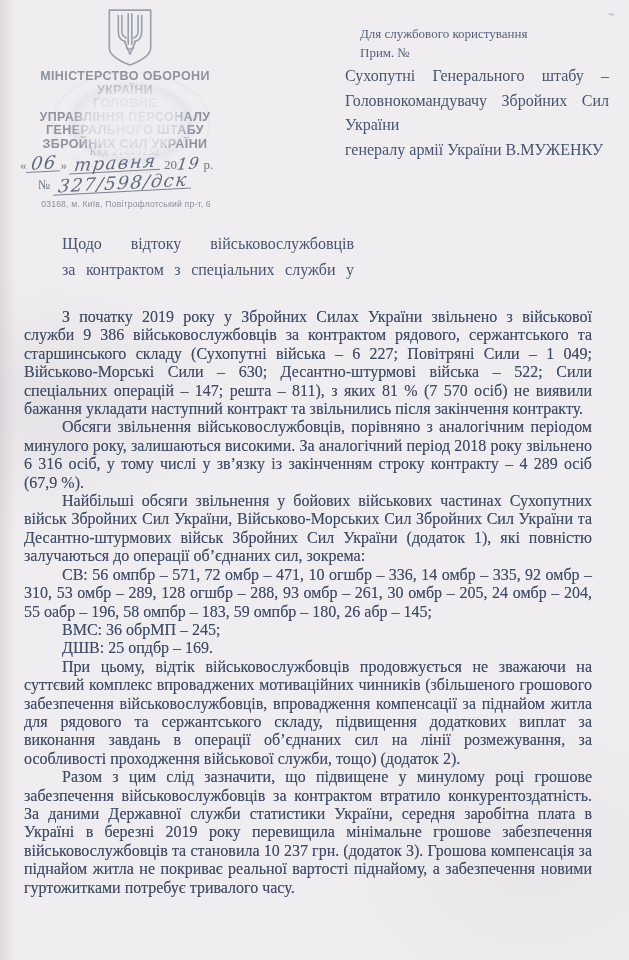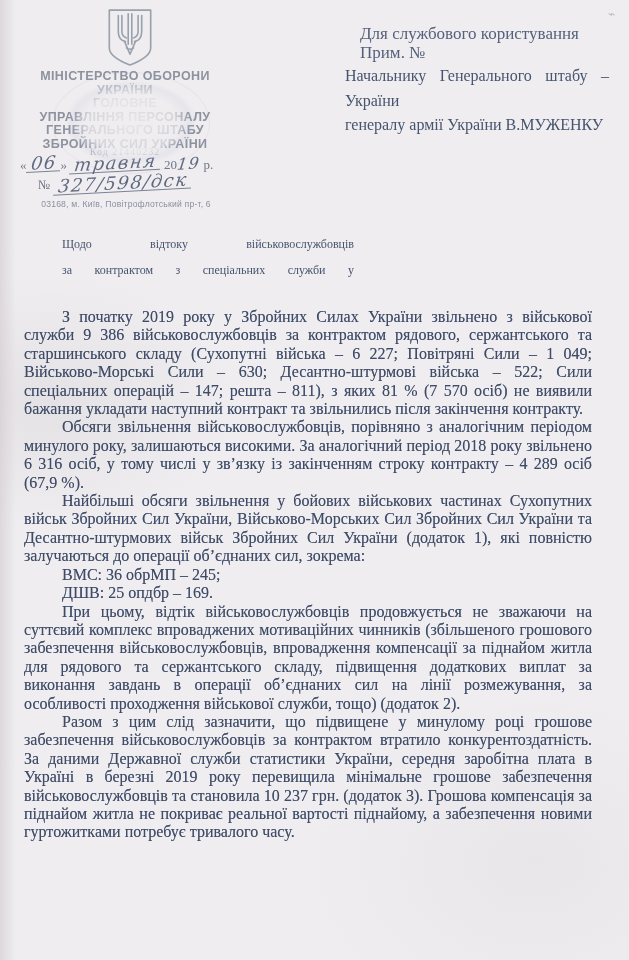--- a/index.html
+++ b/index.html
@@ -31,25 +31,25 @@
   .num-row{left:38px;top:176px;width:200px;}
   .hand{font-family:"DejaVu Serif", serif;font-style:italic;color:#5f6980;
     display:inline-block;transform:rotate(-3deg) skewX(-10deg);
     font-size:18px;letter-spacing:1.5px;line-height:14px;}
   .hand.small{font-size:16px;}
   .u{border-bottom:1.4px solid #7a8296;padding:0 4px 1px 4px;}
   .addr-line{left:12px;top:199px;width:228px;text-align:center;
     font-family:"Liberation Sans",sans-serif;font-weight:normal;
     font-size:8.6px;color:#8b90a0;letter-spacing:.2px;}
   
-  .classif{left:360px;top:24px;width:250px;font-size:17px;line-height:19px;color:#55617c;}
+  .classif{left:360px;top:24px;width:250px;font-size:13px;line-height:19px;color:#55617c;}
   .addressee{left:345px;top:64px;width:264px;font-size:16px;line-height:24.5px;color:#46546f;}
   .addressee .j{text-align:justify;text-align-last:justify;}
   
-  .subject{left:62px;top:231px;width:292px;font-size:12px;line-height:26px;color:#46546f;}
+  .subject{left:62px;top:231px;width:292px;font-size:16px;line-height:26px;color:#46546f;}
   .subject .j{text-align:justify;text-align-last:justify;}
   
   .body-text{left:24px;top:308px;width:568px;font-size:16px;line-height:18.4px;
     color:#3e4c68;text-align:justify;text-shadow:0 0 .5px rgba(62,76,104,.55);}
   .body-text p{margin:0;text-indent:38px;}
   .artifact{left:608px;top:8px;width:14px;height:26px;color:#b9bcc6;font-size:12px;line-height:12px;}
 </style>
 </head>
 <body>
 
@@ -92,33 +92,35 @@
 <div class="abs addr-line">03168, м. Київ, Повітрофлотський пр-т, 6</div>
 
 <div class="abs stamp"></div>
 
 <div class="abs classif">
   <div>Для службового користування</div>
   <div>Прим. №</div>
 </div>
 
 <div class="abs addressee">
-  <div class="j">Начальнику Генерального штабу –</div>
+  <div class="j">Сухопутні Генерального штабу –</div>
+  <div class="j">Головнокомандувачу Збройних Сил</div>
   <div>України</div>
   <div>генералу армії України В.МУЖЕНКУ</div>
 </div>
 
 <div class="abs subject">
   <div class="j">Щодо відтоку військовослужбовців</div>
   <div class="j">за контрактом з спеціальних служби у</div>
 </div>
 
 <div class="abs body-text">
   <p>З початку 2019 року у Збройних Силах України звільнено з військової служби 9&nbsp;386 військовослужбовців за контрактом рядового, сержантського та старшинського складу (Сухопутні війська – 6&nbsp;227; Повітряні Сили – 1&nbsp;049; Військово-Морські Сили – 630; Десантно-штурмові війська – 522; Сили спеціальних операцій – 147; решта – 811), з яких 81&nbsp;% (7&nbsp;570 осіб) не виявили бажання укладати наступний контракт та звільнились після закінчення контракту.</p>
   <p>Обсяги звільнення військовослужбовців, порівняно з аналогічним періодом минулого року, залишаються високими. За аналогічний період 2018 року звільнено 6&nbsp;316 осіб, у тому числі у зв’язку із закінченням строку контракту – 4&nbsp;289 осіб (67,9&nbsp;%).</p>
   <p>Найбільші обсяги звільнення у бойових військових частинах Сухопутних військ Збройних Сил України, Військово-Морських Сил Збройних Сил України та Десантно-штурмових військ Збройних Сил України (додаток 1), які повністю залучаються до операції об’єднаних сил, зокрема:</p>
+  <p>СВ: 56 омпбр – 571, 72 омбр – 471, 10 огшбр – 336, 14 омбр – 335, 92 омбр – 310, 53 омбр – 289, 128 огшбр – 288, 93 омбр – 261, 30 омбр – 205, 24 омбр – 204, 55 оабр – 196, 58 омпбр – 183, 59 омпбр – 180, 26 абр – 145;</p>
   <p>ВМС: 36 обрМП – 245;</p>
   <p>ДШВ: 25 опдбр – 169.</p>
   <p>При цьому, відтік військовослужбовців продовжується не зважаючи на суттєвий комплекс впроваджених мотиваційних чинників (збільшеного грошового забезпечення військовослужбовців, впровадження компенсації за піднайом житла для рядового та сержантського складу, підвищення додаткових виплат за виконання завдань в операції об’єднаних сил на лінії розмежування, за особливості проходження військової служби, тощо) (додаток 2).</p>
   <p>Разом з цим слід зазначити, що підвищене у минулому році грошове забезпечення військовослужбовців за контрактом втратило конкурентоздатність. За даними Державної служби статистики України, середня заробітна плата в Україні в березні 2019 року перевищила мінімальне грошове забезпечення військовослужбовців та становила 10&nbsp;237 грн. (додаток 3). Грошова компенсація за піднайом житла не покриває реальної вартості піднайому, а забезпечення новими гуртожитками потребує тривалого часу.</p>
 </div>
 
 <div class="abs artifact">⌁</div>
 
 </body></html>

